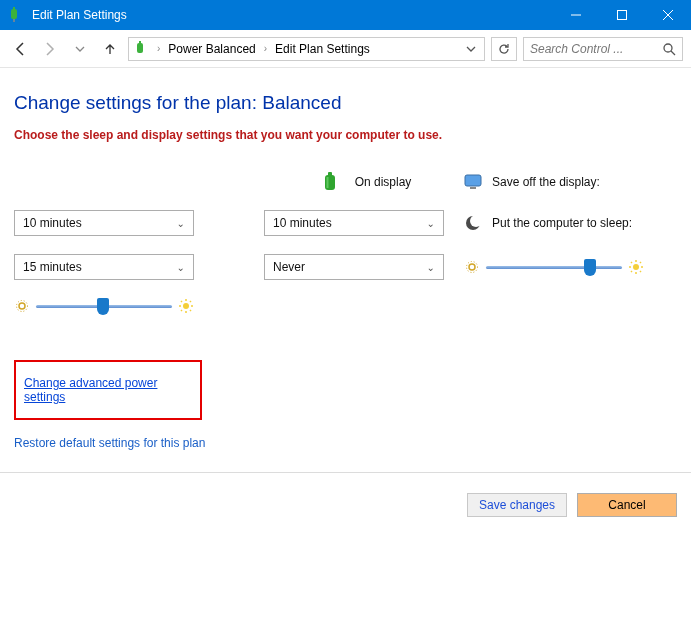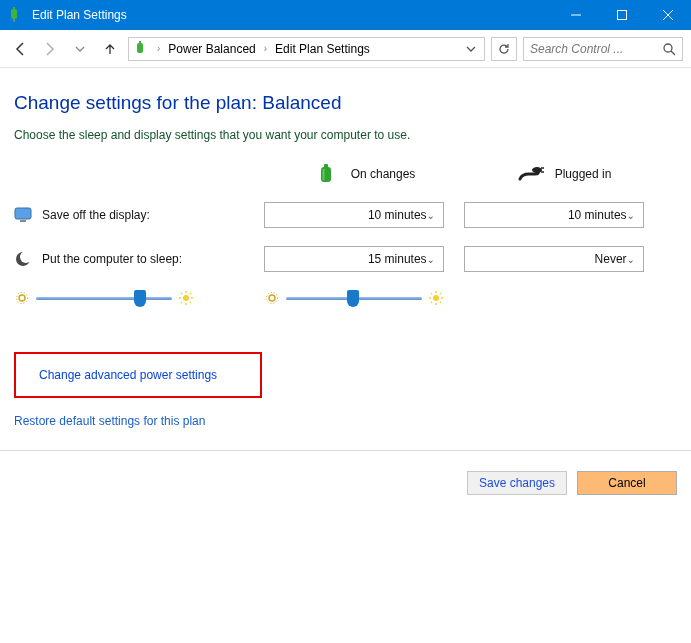--- a/index.html
+++ b/index.html
@@ -45,33 +45,33 @@
     .search {
       width: 160px; height: 24px; border: 1px solid #ccc; display: flex; align-items: center;
       padding: 0 6px; color: #777; font-size: 12px; gap: 6px;
     }
     .search .si { width:14px; height:14px; color:#555; }
     .search-text { flex:1; font-style: italic; overflow:hidden; white-space:nowrap; text-overflow:ellipsis; }
 
     
     .content { padding: 24px 14px 8px 14px; }
     .heading { color: #0033aa; font-size: 19px; font-weight: 400; margin-bottom: 14px; }
-    .sub { font-size: 12px; color: #14532d; margin-bottom: 22px; }
+    .sub { font-size: 12px; color: #b91c1c; margin-bottom: 30px; font-weight: bold; }
 
     .grid { display: grid; grid-template-columns: 250px 200px 200px; align-items: center; row-gap: 18px; }
 
     .colhead { display:flex; align-items:center; justify-content:center; gap:10px; font-size:12px; color:#111; }
     .colhead .ci { width: 28px; height: 20px; }
 
     .rowicon { width:18px; height:18px; margin-right:10px; vertical-align:middle; }
     .rowlabel { font-size:12px; color:#111; display:flex; align-items:center; }
 
     .select {
       width: 180px; height: 24px; border: 1px solid #adadad; background: #fff;
-      display: flex; align-items: center; justify-content: flex-end; padding: 12px 8px;
+      display: flex; align-items: center; justify-content: space-between; padding: 12px 8px;
       font-size: 12px; color:#111;
     }
     .select .dd { color:#555; font-size:10px; }
 
     .slider {
       width: 180px; display:flex; align-items:center; gap:6px;
     }
     .slider .sun { width:16px; height:16px; }
     .track {
       position:relative; flex:1; height: 3px; background: linear-gradient(#9cbfe8,#5e8ed1);
@@ -83,22 +83,22 @@
     }
     .thumb {
       position:absolute; top:-7px; width:12px; height:17px; background:#1979ca;
       border-radius:2px 2px 6px 6px;
     }
     .thumb.t1 { left: 72%; }
     .thumb.t2 { left: 45%; }
 
     .links { margin-top: 46px; display:flex; flex-direction:column; gap:16px; }
     .link-adv {
-      color:#0645d8; font-size:12px;
-      border: 2px solid #e40000; padding: 14px 23px; width: 248px;
+      color:#0645d8; text-decoration: underline; font-size:12px;
+      border: 2px solid #e40000; padding: 14px 8px; width: 188px;
     }
     .link-restore { color:#1a5fc7; font-size:12px; text-decoration:none; }
 
     .divider { height:1px; background:#dcdcdc; margin: 22px -14px 12px -14px; }
     .footer { display:flex; justify-content:flex-end; gap:10px; padding: 0 14px 14px 0; }
     .btn {
       width:100px; height:24px; border:1px solid #adadad; background:#fdba74;
       font-size:12px; display:flex; align-items:center; justify-content:center;
     }
     .btn.disabled { color:#1d4ed8; border-color:#c8c8c8; background:#f0f0f0; }
@@ -191,29 +191,21 @@
 
   <div class="grid">
 
     <div></div>
     <div class="colhead">
       <svg class="ci" viewBox="0 0 28 20">
         <rect x="8" y="3" width="10" height="15" rx="3" fill="#2fa52f"></rect>
         <rect x="11" y="0" width="4" height="4" rx="1" fill="#2fa52f"></rect>
         <rect x="9.5" y="5" width="2" height="11" fill="#7fe07f" opacity="0.6"></rect>
       </svg>
-      <span>On changes</span>
-    </div>
-    <div class="colhead">
-      <svg class="ci" viewBox="0 0 28 20">
-        <path d="M3 15 Q5 10 12 10 L18 10 Q22 10 22 6" stroke="#222" stroke-width="3" fill="none" stroke-linecap="round"></path>
-        <ellipse cx="20" cy="6" rx="5" ry="3" fill="#222"></ellipse>
-        <path d="M24 4 h3 M24 8 h3" stroke="#222" stroke-width="1.3"></path>
-      </svg>
-      <span>Plugged in</span>
+      <span>On display</span>
     </div>
 
     <div class="rowlabel">
       <svg class="rowicon" viewBox="0 0 18 18">
         <rect x="1" y="2" width="16" height="11" rx="2" fill="#5aa0e6" stroke="#3a6fa5"></rect>
         <rect x="6" y="14" width="6" height="2" fill="#888"></rect>
       </svg>
       <span>Save off the display:</span>
     </div>
     <div class="select">

